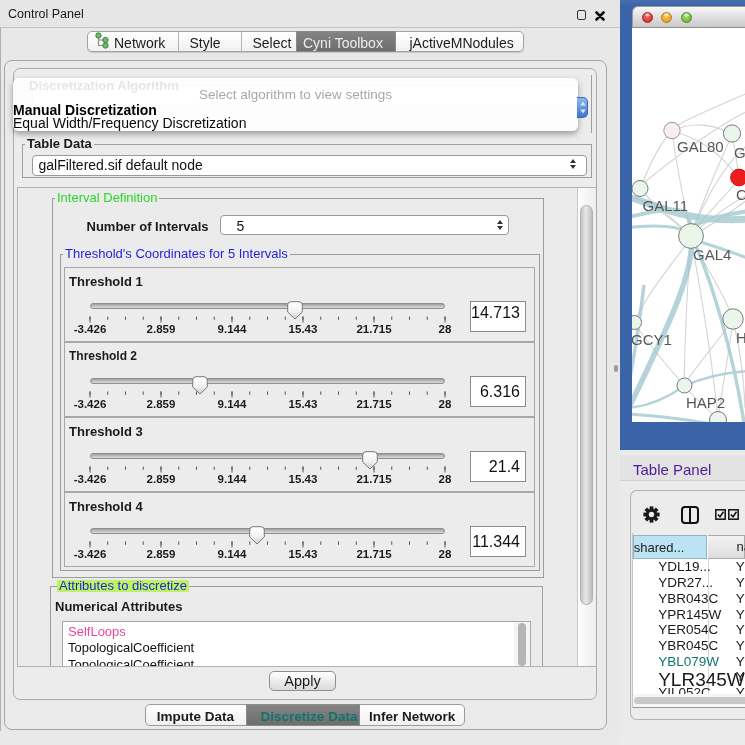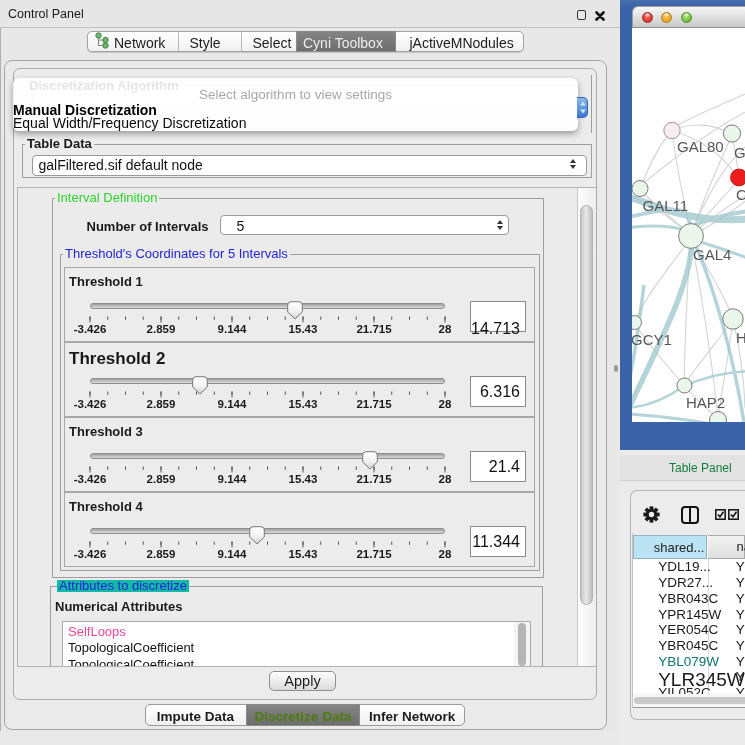--- a/index.html
+++ b/index.html
@@ -103,23 +103,23 @@
 <defs>
       <linearGradient id="th0" x1="0" y1="0" x2="0" y2="1">
         <stop offset="0" stop-color="#ffffff"></stop>
         <stop offset="0.55" stop-color="#f2f2f2"></stop>
         <stop offset="1" stop-color="#cfcfcf"></stop>
       </linearGradient>
     </defs>
 <path d="M0.7,4 Q0.7,0.7 4,0.7 L12,0.7 Q15.3,0.7 15.3,4 L15.3,11 L8,18 L0.7,11 Z" fill="url(#th0)" stroke="#787878" stroke-width="1"></path>
   </svg>
 <div class="a" style="left:470px;top:300.5px;width:56px;height:31.5px;background:#fff;border:1px solid #8c8c8c"></div>
-<div class="a" style="left:470px;top:313px;width:50px;height:31.5px;line-height:31.5px;text-align:right;font-size:16px;color:#111">14.713</div>
+<div class="a" style="left:470px;top:297px;width:50px;height:31.5px;line-height:31.5px;text-align:right;font-size:16px;color:#111">14.713</div>
 <div class="a" style="left:64px;top:341.5px;width:471px;height:75px;border:1px solid #a8a8a8;background:#ececec"></div>
-<div class="a bold" style="left:69px;top:348.5px;font-size:17px;color:#1a1a1a">Threshold 2</div>
+<div class="a bold" style="left:69px;top:348.5px;font-size:12px;color:#1a1a1a">Threshold 2</div>
 <div class="a" style="left:90px;top:377.5px;width:355px;height:6px;border:1px solid #8f8f8f;border-radius:3px;background:linear-gradient(#9f9f9f,#dcdcdc)"></div>
 <svg class="a" style="left:89px;top:391.0px" width="357" height="8">
     <line x1="1.00" y1="0.5" x2="1.00" y2="3.8" stroke="#555" stroke-width="1"></line>
     <line x1="18.75" y1="0.5" x2="18.75" y2="3.8" stroke="#555" stroke-width="1"></line>
     <line x1="36.50" y1="0.5" x2="36.50" y2="3.8" stroke="#555" stroke-width="1"></line>
     <line x1="54.25" y1="0.5" x2="54.25" y2="3.8" stroke="#555" stroke-width="1"></line>
     <line x1="72.00" y1="0.5" x2="72.00" y2="3.8" stroke="#555" stroke-width="1"></line>
     <line x1="89.75" y1="0.5" x2="89.75" y2="3.8" stroke="#555" stroke-width="1"></line>
     <line x1="107.50" y1="0.5" x2="107.50" y2="3.8" stroke="#555" stroke-width="1"></line>
     <line x1="125.25" y1="0.5" x2="125.25" y2="3.8" stroke="#555" stroke-width="1"></line>
@@ -255,35 +255,35 @@
         <stop offset="0" stop-color="#ffffff"></stop>
         <stop offset="0.55" stop-color="#f2f2f2"></stop>
         <stop offset="1" stop-color="#cfcfcf"></stop>
       </linearGradient>
     </defs>
 <path d="M0.7,4 Q0.7,0.7 4,0.7 L12,0.7 Q15.3,0.7 15.3,4 L15.3,11 L8,18 L0.7,11 Z" fill="url(#th3)" stroke="#787878" stroke-width="1"></path>
   </svg>
 <div class="a" style="left:470px;top:525.5px;width:56px;height:31.5px;background:#fff;border:1px solid #8c8c8c"></div>
 <div class="a" style="left:470px;top:525.5px;width:50px;height:31.5px;line-height:31.5px;text-align:right;font-size:16px;color:#111">11.344</div>
 <div class="a" style="left:50px;top:585.5px;width:493px;height:80.5px;border:1px solid #9e9e9e;border-bottom:none"></div>
-<div class="a gtitle" style="left:57px;top:579.5px;font-size:13px;color:#2424d8;background:#14b8a6">Attributes to discretize</div>
+<div class="a gtitle" style="left:57px;top:579.5px;font-size:13px;color:#2424d8;background:#bef264">Attributes to discretize</div>
 <div class="a bold" style="left:55px;top:599px;font-size:13px;color:#1a1a1a">Numerical Attributes</div>
 <div class="a" style="left:61.5px;top:621px;width:469px;height:45px;background:#fff;border:1px solid #a8a8a8;border-bottom:none;overflow:hidden">
     <div style="position:absolute;left:5.5px;top:1.5px;font-size:13px;color:#ec4899">SelfLoops</div>
     <div style="position:absolute;left:5.5px;top:17.5px;font-size:13px;color:#111">TopologicalCoefficient</div>
     <div style="position:absolute;left:5.5px;top:34.5px;font-size:13px;color:#111">TopologicalCoefficient</div>
     <div style="position:absolute;right:0;top:0;width:15.5px;height:45px;background:#f4f4f4"></div>
     <div style="position:absolute;right:3.5px;top:1px;width:8.5px;height:43px;border-radius:4.5px;background:#b5b5b5"></div>
   </div>
 <div class="a" style="left:269px;top:670.5px;width:67px;height:20.5px;border:1px solid #8f8f8f;border-radius:5px;background:linear-gradient(#ffffff,#dadada)"></div>
 <div class="a" style="left:269px;top:670.5px;width:67px;height:20.5px;line-height:20.5px;text-align:center;font-size:14.5px;color:#1a1a1a">Apply</div>
 <div class="a" style="left:145px;top:704.2px;width:319.5px;height:22.3px;background:linear-gradient(#ffffff,#f0f0f0);border:1px solid #9b9b9b;border-radius:5px"></div>
 <div class="a" style="left:246px;top:704.2px;width:114px;height:22.3px;background:linear-gradient(#848484,#6d6d6d);border:1px solid #8a8a8a"></div>
 <div class="a bold" style="left:145px;top:708.5px;width:101px;text-align:center;font-size:13.5px;color:#1c1c1c">Impute Data</div>
-<div class="a bold" style="left:246px;top:708.5px;width:114px;text-align:center;font-size:13.5px;color:#4d7c0f">Discretize Data</div>
+<div class="a bold" style="left:246px;top:708.5px;width:126px;text-align:center;font-size:13.5px;color:#0f766e">Discretize Data</div>
 <div class="a bold" style="left:360px;top:708.5px;width:104.5px;text-align:center;font-size:13.5px;color:#1c1c1c">Infer Network</div>
 <div class="a" style="left:0;top:731px;width:620px;height:14px;background:#e9e9e9"></div>
 <div class="a" style="left:13px;top:78px;width:565px;height:53px;border-radius:6px;background:rgba(255,255,255,0.87);box-shadow:0 3px 6px rgba(0,0,0,0.35)"></div>
 <div class="a bold" style="left:29px;top:78.3px;font-size:13px;color:rgba(40,40,40,0.11)">Discretization Algorithm</div>
 <div class="a" style="left:13px;top:86.5px;width:565px;text-align:center;font-size:13.5px;color:#a8a8a8">Select algorithm to view settings</div>
 <div class="a bold" style="left:13px;top:101.5px;font-size:14px;color:#000">Manual Discretization</div>
 <div class="a" style="left:13px;top:114.8px;font-size:14px;color:#0a0a0a">Equal Width/Frequency Discretization</div>
 <div class="a" style="left:577px;top:96.5px;width:11px;height:21px;border-radius:0 5px 5px 0;background:linear-gradient(#8bb7e9,#3c77d2);border:1px solid #3566b8;border-left:none"></div>
 <svg class="a" style="left:579px;top:100.5px" width="8" height="13">
     <path d="M4,0.5 L6.8,4.4 L1.2,4.4 Z" fill="#d8e6f8"></path>
@@ -352,21 +352,21 @@
 <text x="10.5" y="182.5">GAL11</text>
 <text x="61" y="232">GAL4</text>
 <text x="-1" y="317">GCY1</text>
 <text x="104" y="314.5">HA</text>
 <text x="54" y="379.5">HAP2</text>
 </g>
 </svg>
   </div>
 <div class="a" style="left:620px;top:450px;width:125px;height:295px;background:#ebebeb"></div>
 <div class="a" style="left:620px;top:454.5px;width:125px;height:26.5px;background:#e3e3e3;border-bottom:1px solid #d0d0d0"></div>
-<div class="a" style="left:669px;top:461px;font-size:12px;color:#15803d">Table Panel</div>
+<div class="a" style="left:633px;top:461px;font-size:15px;color:#4c1d95">Table Panel</div>
 <div class="a" style="left:629.5px;top:490px;width:125px;height:229.5px;background:#ececec;border:1.5px solid #b4b4b4;border-radius:7px;border-right:none"></div>
 <svg class="a" style="left:643px;top:506px" width="17" height="17" viewBox="0 0 17 17">
 <g fill="#1a1a1a">
       <circle cx="8.5" cy="8.5" r="5.6"></circle>
 <rect x="6.6" y="0.4" width="3.8" height="16.2"></rect>
       <rect x="0.4" y="6.6" width="16.2" height="3.8"></rect>
 <rect x="6.6" y="0.4" width="3.8" height="16.2" transform="rotate(45 8.5 8.5)"></rect>
 <rect x="6.6" y="0.4" width="3.8" height="16.2" transform="rotate(-45 8.5 8.5)"></rect>
 </g>
     <circle cx="8.5" cy="8.5" r="2.7" fill="#ececec"></circle>
@@ -376,21 +376,21 @@
 <svg class="a" style="left:714.5px;top:508.5px" width="11" height="11">
     <rect x="0.8" y="0.8" width="9.4" height="9.4" fill="none" stroke="#111" stroke-width="1.5"></rect>
     <path d="M2.8,5.5 L5,7.8 L8.5,2.8" stroke="#111" stroke-width="1.5" fill="none"></path>
   </svg>
 <svg class="a" style="left:728px;top:508.5px" width="11" height="11">
     <rect x="0.8" y="0.8" width="9.4" height="9.4" fill="none" stroke="#111" stroke-width="1.5"></rect>
     <path d="M2.8,5.5 L5,7.8 L8.5,2.8" stroke="#111" stroke-width="1.5" fill="none"></path>
   </svg>
 <div class="a" style="left:632.8px;top:535px;width:112.2px;height:172.5px;background:#fff"></div>
 <div class="a" style="left:632px;top:533px;width:1px;height:175px;background:#c4c4c4"></div>
-<div class="a" style="left:632.8px;top:535px;width:74.7px;height:23.5px;background:#bce3f3;border:1px solid #90b4c4;line-height:23.5px;font-size:13px;color:#222"><span style="padding-left:20px">shared...</span></div>
+<div class="a" style="left:632.8px;top:535px;width:74.7px;height:23.5px;background:#bce3f3;border:1px solid #90b4c4;line-height:23.5px;font-size:13px;color:#222"><span style="">shared...</span></div>
 <div class="a" style="left:707.5px;top:535px;width:37.5px;height:23.5px;background:linear-gradient(#f2f2f2,#dedede);border:1px solid #aaa;border-left:none"></div>
 <div class="a" style="left:736.5px;top:539px;font-size:13px;color:#222">na</div>
 <div class="a" style="left:707.5px;top:558.5px;width:1px;height:149px;background:#d8d8d8"></div>
 <div class="a" style="left:650px;top:558.5px;width:112.2px;height:149px;overflow:hidden">
 <div style="position:absolute;left:8.2px;top:0.9px;font-size:13.5px;color:#1a1a1a">YDL19...</div>
 <div style="position:absolute;left:85.7px;top:0.9px;font-size:13.5px;color:#1a1a1a">YDL1</div>
 <div style="position:absolute;left:8.2px;top:16.599999999999998px;font-size:13.5px;color:#1a1a1a">YDR27...</div>
 <div style="position:absolute;left:85.7px;top:16.599999999999998px;font-size:13.5px;color:#1a1a1a">YDR2</div>
 <div style="position:absolute;left:8.2px;top:32.3px;font-size:13.5px;color:#1a1a1a">YBR043C</div>
 <div style="position:absolute;left:85.7px;top:32.3px;font-size:13.5px;color:#1a1a1a">YBR0</div>

